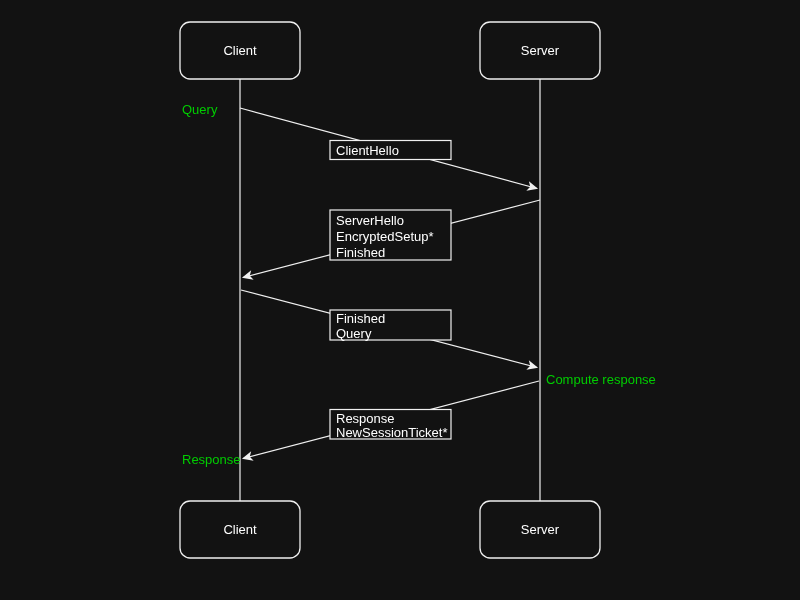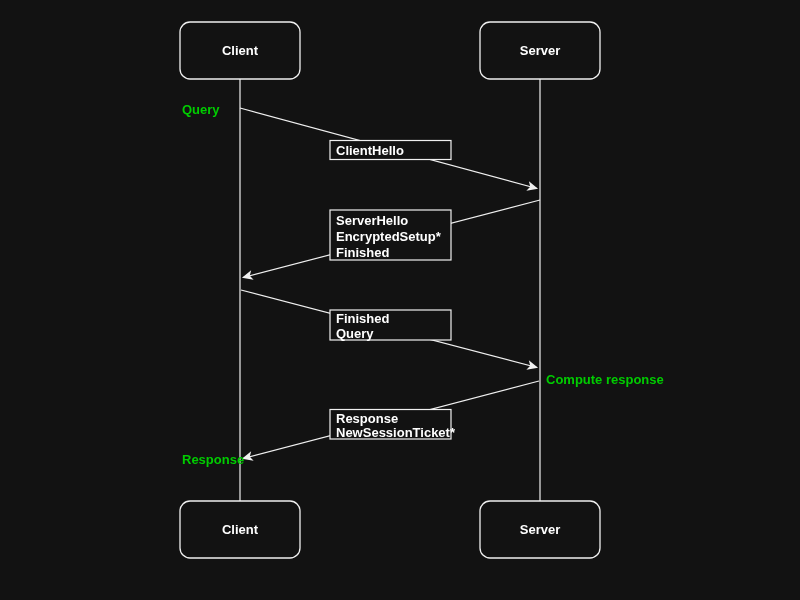--- a/index.html
+++ b/index.html
@@ -9,21 +9,20 @@
     height: 600px;
     background: var(--background, #121212);
     overflow: hidden;
   }
   .stage {
     position: relative;
     width: 800px;
     height: 471px;
     background: var(--background, #121212);
     font-family: "Liberation Sans", sans-serif;
-    font-weight: bold;
   }
   svg text {
     font-family: "Liberation Sans", sans-serif;
     font-size: 13px;
     fill: var(--text, #ffffff);
   }
   .actor-box {
     fill: var(--box_fill, #121212);
     stroke: var(--line, #f0f0f0);
     stroke-width: 1.3;

